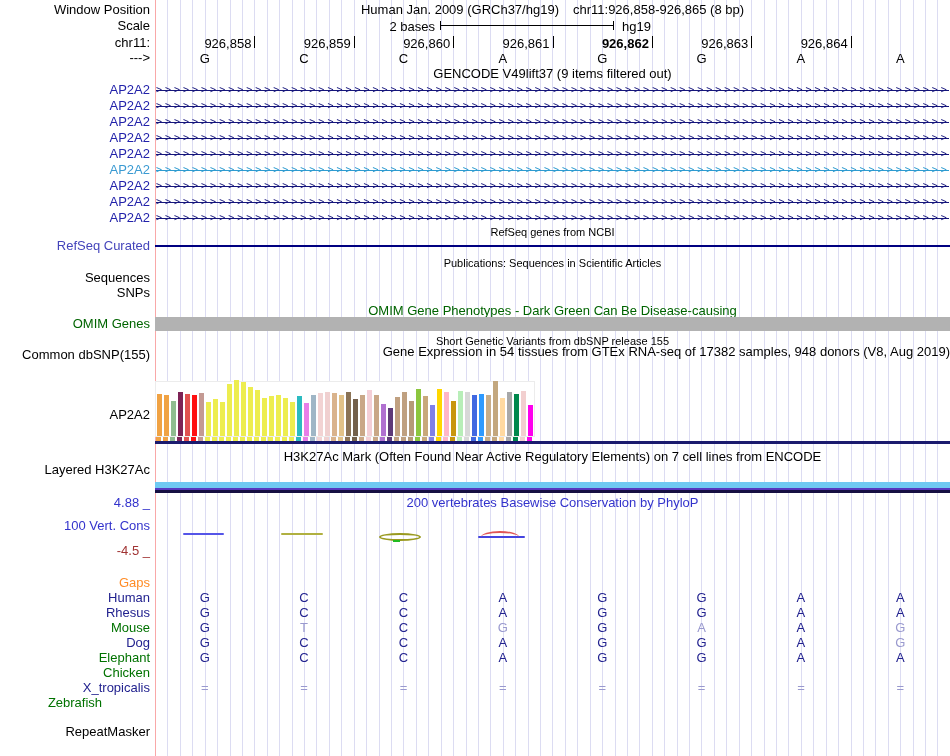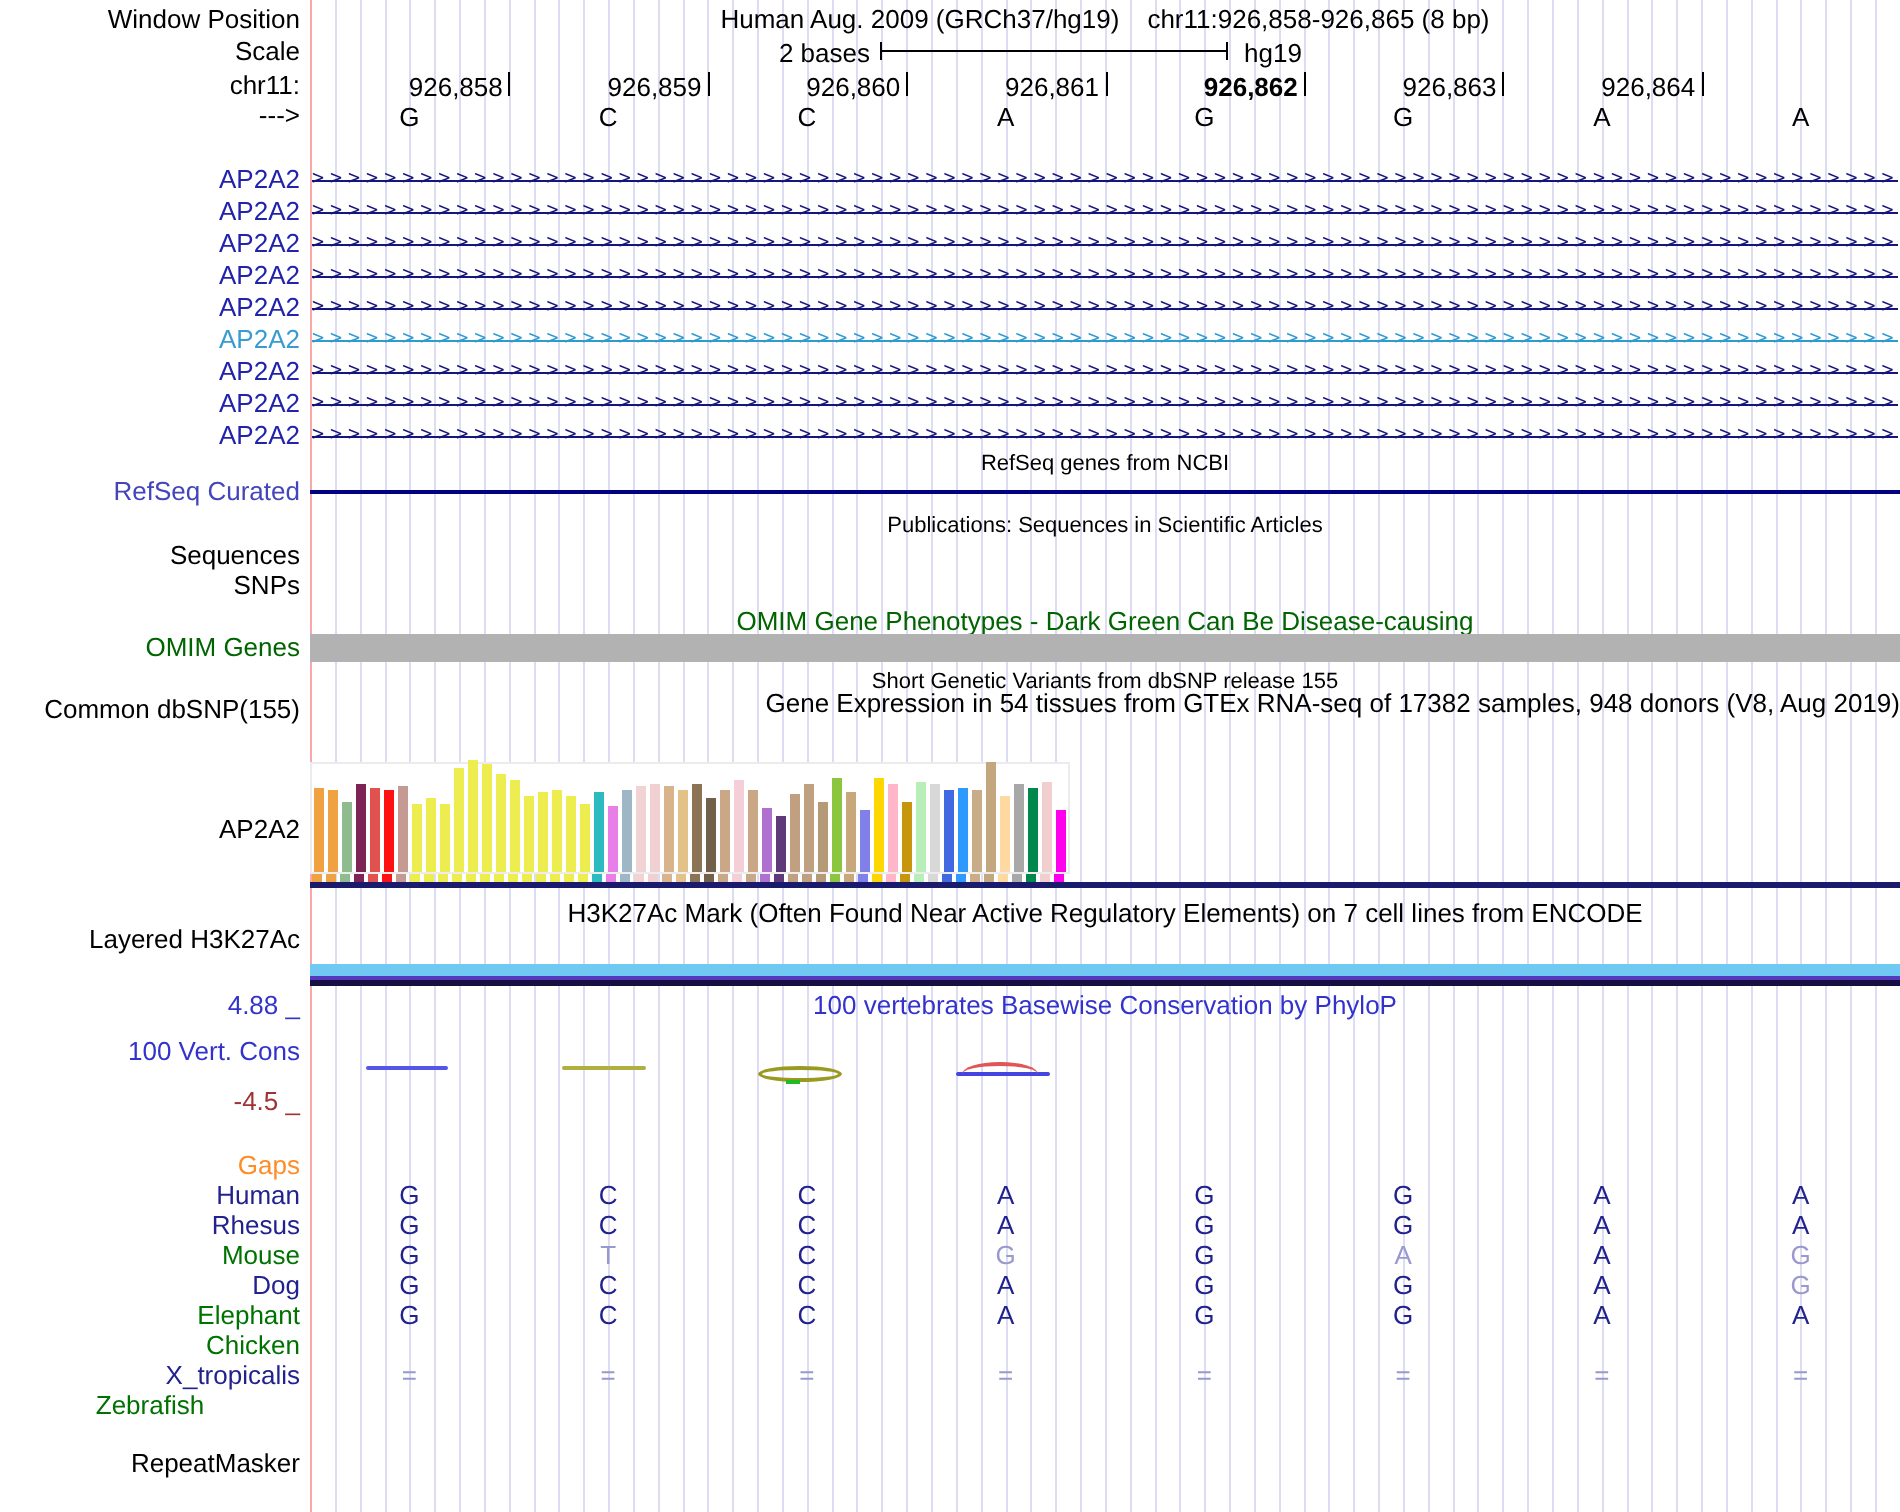--- a/index.html
+++ b/index.html
@@ -30,37 +30,38 @@
 </style>
 </head>
 <body>
 
 <div id="browser">
   <div class="abs grid"></div>
   <div class="abs boundary"></div>
 
   <div class="abs side-label" style="top:3px;">Window Position</div>
   <div class="abs ctitle flexc" style="top:3px;">
-    <span>Human Aug. 2009 (GRCh37/hg19)</span>
+    <span>Human Jan. 2009 (GRCh37/hg19)</span>
     <span>chr11:926,858-926,865 (8 bp)</span>
   </div>
 
   <div class="abs side-label" style="top:19px;">Scale</div>
   <div class="abs" style="top:19px;left:155px;width:280px;text-align:right;">2 bases</div>
   <div class="abs" style="top:25px;left:440px;width:174px;height:1px;background:#000;"></div>
   <div class="abs tick" style="top:21px;left:440px;height:9px;"></div>
   <div class="abs tick" style="top:21px;left:613px;height:9px;"></div>
   <div class="abs" style="top:19px;left:622px;">hg19</div>
 
   <div class="abs side-label" style="top:36px;">chr11:</div>
   <div id="ruler-row"></div>
 
   <div class="abs side-label" style="top:51px;">---&gt;</div>
   <div id="base-row"></div>
 
+  <div class="abs ctitle" style="top:67px;">GENCODE V49lift37 (9 items filtered out)</div>
   <div id="gencode-rows"></div>
 
   <div class="abs ctitle small" style="top:226px;">RefSeq genes from NCBI</div>
   <div class="abs side-label" style="top:239px;color:#4444BB;">RefSeq Curated</div>
   <div class="abs" style="top:245px;left:155px;width:795px;height:2px;background:#000080;"></div>
 
   <div class="abs ctitle small" style="top:257px;">Publications: Sequences in Scientific Articles</div>
   <div class="abs side-label" style="top:271px;">Sequences</div>
   <div class="abs side-label" style="top:286px;">SNPs</div>
 
@@ -187,21 +188,21 @@
     </div>
   <div class="abs" style="top:441px;left:155px;width:795px;height:3px;background:#1B1B6E;"></div>
 
   <div class="abs ctitle" style="top:450px;">H3K27Ac Mark (Often Found Near Active Regulatory Elements) on 7 cell lines from ENCODE</div>
   <div class="abs side-label" style="top:463px;">Layered H3K27Ac</div>
   <div class="abs" style="top:482px;left:155px;width:795px;height:6px;background:#6FC9F2;"></div>
   <div class="abs" style="top:488px;left:155px;width:795px;height:2px;background:#5638BE;"></div>
   <div class="abs" style="top:490px;left:155px;width:795px;height:3px;background:#161042;"></div>
 
   <div class="abs side-label" style="top:496px;color:#3333CC;">4.88 _</div>
-  <div class="abs ctitle" style="top:496px;color:#3333CC;">100 vertebrates Basewise Conservation by PhyloP</div>
+  <div class="abs ctitle" style="top:496px;color:#3333CC;">200 vertebrates Basewise Conservation by PhyloP</div>
   <div class="abs side-label" style="top:519px;color:#3333CC;">100 Vert. Cons</div>
   <div class="abs side-label" style="top:544px;color:#A03333;">-4.5 _</div>
   <div class="abs" style="top:533px;left:183px;width:41px;height:2px;background:#5555E8;border-radius:2px;"></div>
   <div class="abs" style="top:533px;left:281px;width:42px;height:2px;background:#B0B040;border-radius:2px;"></div>
   <div class="abs" style="top:533px;left:379px;width:42px;height:8px;border:2px solid #9A9A20;border-radius:50%;box-sizing:border-box;"></div>
   <div class="abs" style="top:540px;left:393px;width:7px;height:2px;background:#22BB22;"></div>
   <div class="abs" style="top:536px;left:478px;width:47px;height:2px;background:#4444E0;border-radius:2px;"></div>
   <div class="abs" style="top:531px;left:481px;width:38px;height:6px;border-top:2px solid #E05555;border-radius:50% 50% 0 0 / 100% 100% 0 0;box-sizing:border-box;"></div>
 
   <div id="multiz-rows"></div>

